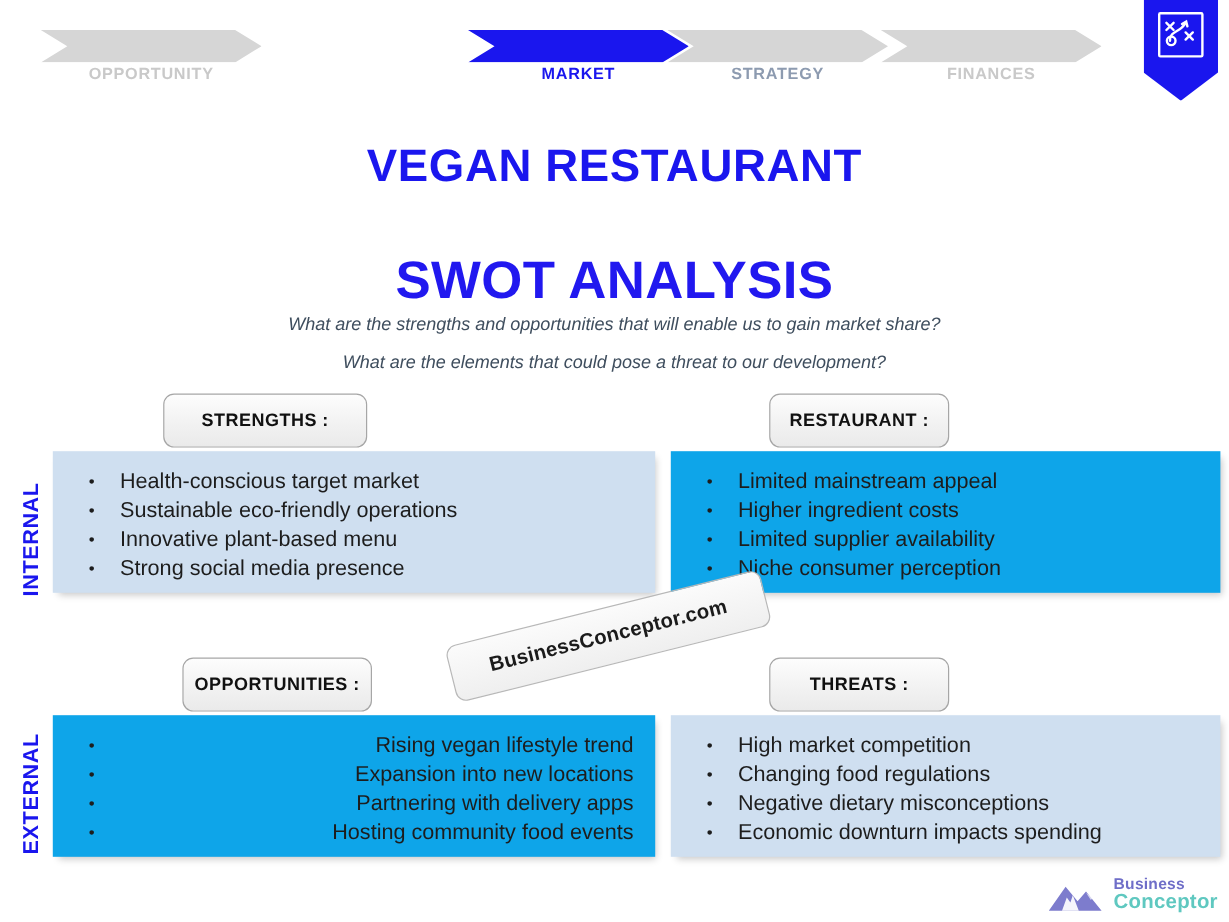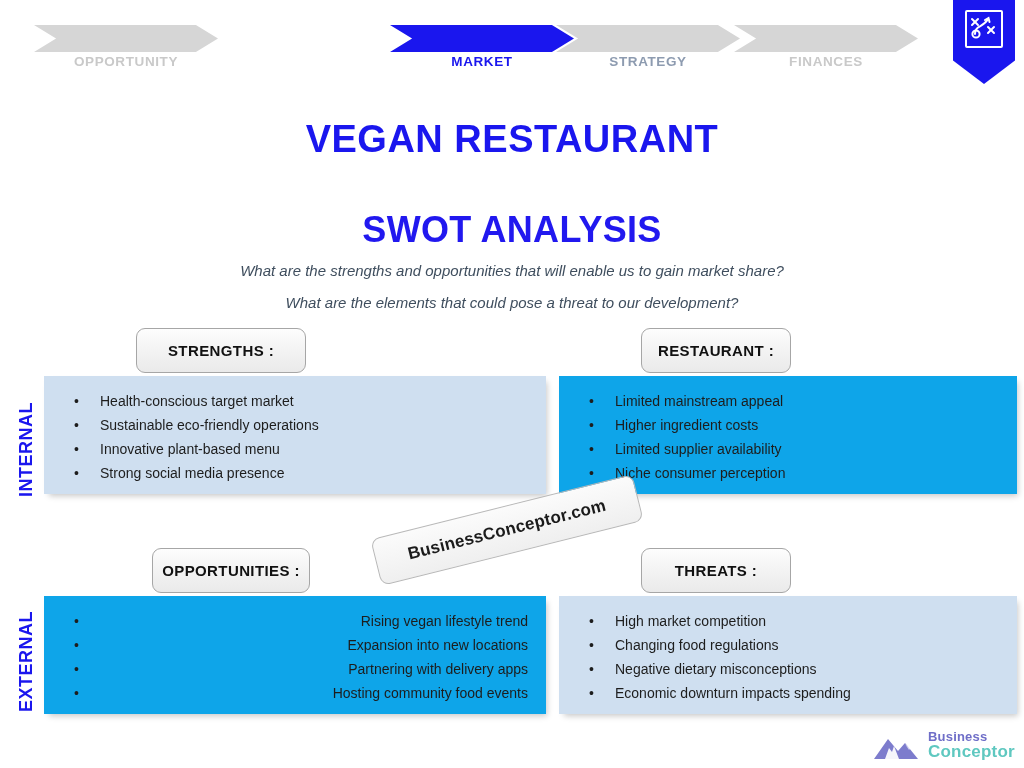--- a/index.html
+++ b/index.html
@@ -79,21 +79,21 @@
     font-size: 38px;
     font-weight: bold;
     color: #1a16ee;
     letter-spacing: 0.5px;
   }
   #swot-title {
     position: absolute;
     left: 0; top: 209px;
     width: 1024px;
     text-align: center;
-    font-size: 36px;
+    font-size: 44px;
     font-weight: bold;
     color: #2118ef;
     letter-spacing: 0.3px;
   }
   .subtitle {
     position: absolute;
     left: 0;
     width: 1024px;
     text-align: center;
     font-style: italic;
@@ -144,21 +144,21 @@
     padding: 14px 18px 10px 22px;
     box-shadow: 3px 4px 6px -2px rgba(0,0,0,0.22);
     z-index: 2;
   }
   .quad-body.blue { background: #cfdff0; }
   .quad-body.gray { background: #0ea5e9; }
   .bullet-list { margin: 0; padding: 0; list-style: none; }
   .bullet-item {
     position: relative;
     padding-left: 34px;
-    font-size: 14px;
+    font-size: 18px;
     color: #1d1d1d;
     line-height: 23.5px;
     margin-bottom: 0.5px;
     white-space: nowrap;
   }
   .bullet-item::before {
     content: "\2022";
     position: absolute;
     left: 8px; top: 0;
     font-size: 14px;

